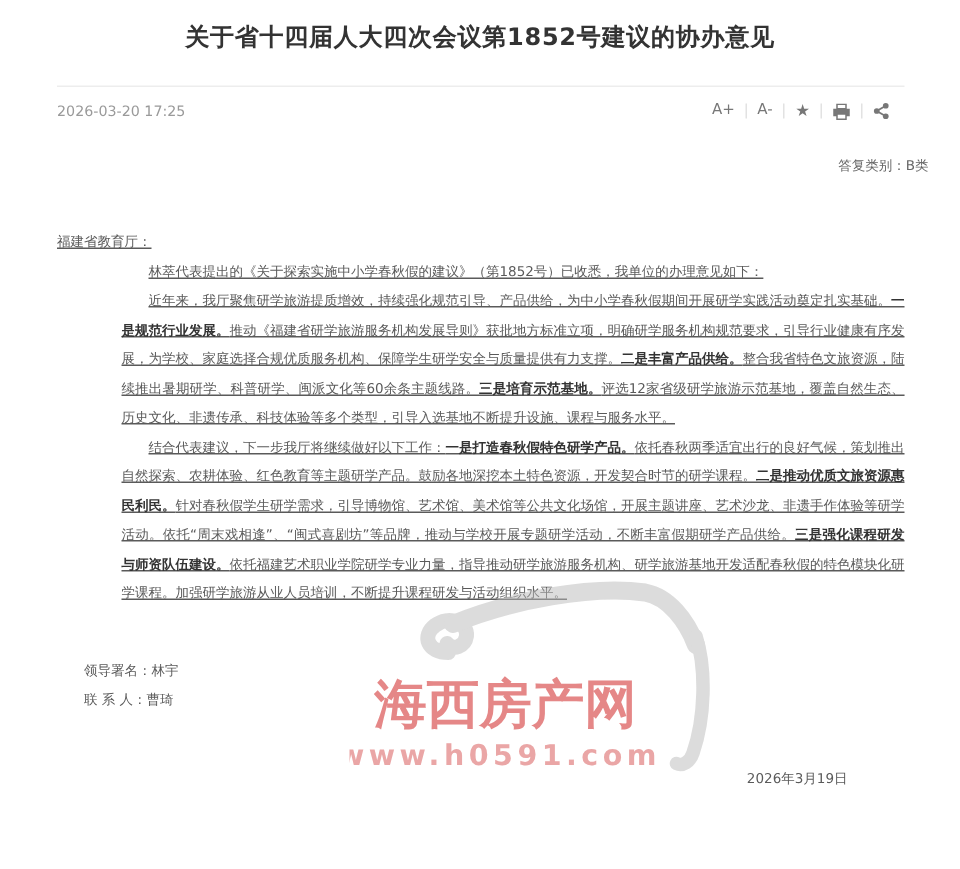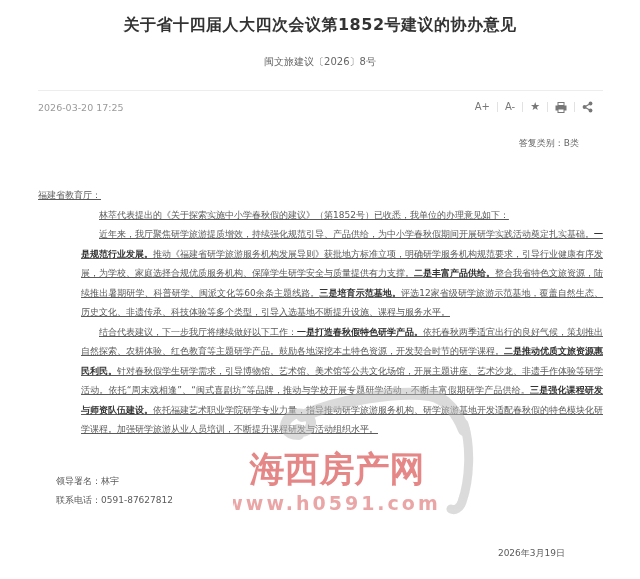--- a/index.html
+++ b/index.html
@@ -45,21 +45,21 @@
     border:none; background:none; cursor:pointer;
     font-family:"DejaVu Sans", sans-serif;
     font-size:10px; color:#777;
     padding:0 7px; line-height:14px;
     display:flex; align-items:center;
   }
   .tool-sep { width:1px; height:10px; background:#e2e2e2; display:inline-block; }
   .star-glyph { font-size:11px; color:#777; }
   .reply-category {
     margin-top:23px;
-    padding-right:61px;
+    padding-right:21px;
     text-align:right;
     font-size:9px;
     color:#666;
   }
   .doc-body {
     margin-top:36px;
     padding:0 37px 0 38px;
     font-size:9px;
     line-height:19.5px;
     text-align:justify;
@@ -97,21 +97,20 @@
   }
   .icon-svg { display:block; }
 </style>
 </head>
 <body>
 
 <div class="page">
 
   <h1 class="doc-title">关于省十四届人大四次会议第1852号建议的协办意见</h1>
 
-  <div class="doc-number">闽文旅建议〔2026〕8号</div>
 
   <hr class="top-divider">
 
   <div class="meta-row">
     <span class="meta-date">2026-03-20 17:25</span>
     <span class="toolbar">
       <button class="tool-btn">A+</button>
       <span class="tool-sep"></span>
       <button class="tool-btn">A-</button>
       <span class="tool-sep"></span>
@@ -143,21 +142,21 @@
 
   <div class="doc-body">
       <p class="para"><span class="seg">福建省教育厅：</span></p>
       <p class="para indent"><span class="seg">林萃代表提出的《关于探索实施中小学春秋假的建议》（第1852号）已收悉，我单位的办理意见如下：</span></p>
       <p class="para indent"><span class="seg">近年来，我厅聚焦研学旅游提质增效，持续强化规范引导、产品供给，为中小学春秋假期间开展研学实践活动奠定扎实基础。</span><span class="seg bold">一是规范行业发展。</span><span class="seg">推动《福建省研学旅游服务机构发展导则》获批地方标准立项，明确研学服务机构规范要求，引导行业健康有序发展，为学校、家庭选择合规优质服务机构、保障学生研学安全与质量提供有力支撑。</span><span class="seg bold">二是丰富产品供给。</span><span class="seg">整合我省特色文旅资源，陆续推出暑期研学、科普研学、闽派文化等60余条主题线路。</span><span class="seg bold">三是培育示范基地。</span><span class="seg">评选12家省级研学旅游示范基地，覆盖自然生态、历史文化、非遗传承、科技体验等多个类型，引导入选基地不断提升设施、课程与服务水平。</span></p>
       <p class="para indent"><span class="seg">结合代表建议，下一步我厅将继续做好以下工作：</span><span class="seg bold">一是打造春秋假特色研学产品。</span><span class="seg">依托春秋两季适宜出行的良好气候，策划推出自然探索、农耕体验、红色教育等主题研学产品。鼓励各地深挖本土特色资源，开发契合时节的研学课程。</span><span class="seg bold">二是推动优质文旅资源惠民利民。</span><span class="seg">针对春秋假学生研学需求，引导博物馆、艺术馆、美术馆等公共文化场馆，开展主题讲座、艺术沙龙、非遗手作体验等研学活动。依托“周末戏相逢”、“闽式喜剧坊”等品牌，推动与学校开展专题研学活动，不断丰富假期研学产品供给。</span><span class="seg bold">三是强化课程研发与师资队伍建设。</span><span class="seg">依托福建艺术职业学院研学专业力量，指导推动研学旅游服务机构、研学旅游基地开发适配春秋假的特色模块化研学课程。加强研学旅游从业人员培训，不断提升课程研发与活动组织水平。</span></p>
     </div>
 
   <div class="contact-block">
     <div>领导署名：林宇</div>
-    <div>联系电话：0591-87627812</div>
+    <div>联 系 人：曹琦</div>
   </div>
 
   <div class="footer-block">
     <div class="footer-inner">
       <div>2026年3月19日</div>
     </div>
   </div>
 
   <svg class="watermark" viewBox="0 0 252 148" width="252" height="148">
     <g opacity="0.5" fill="none" stroke-linecap="round">

